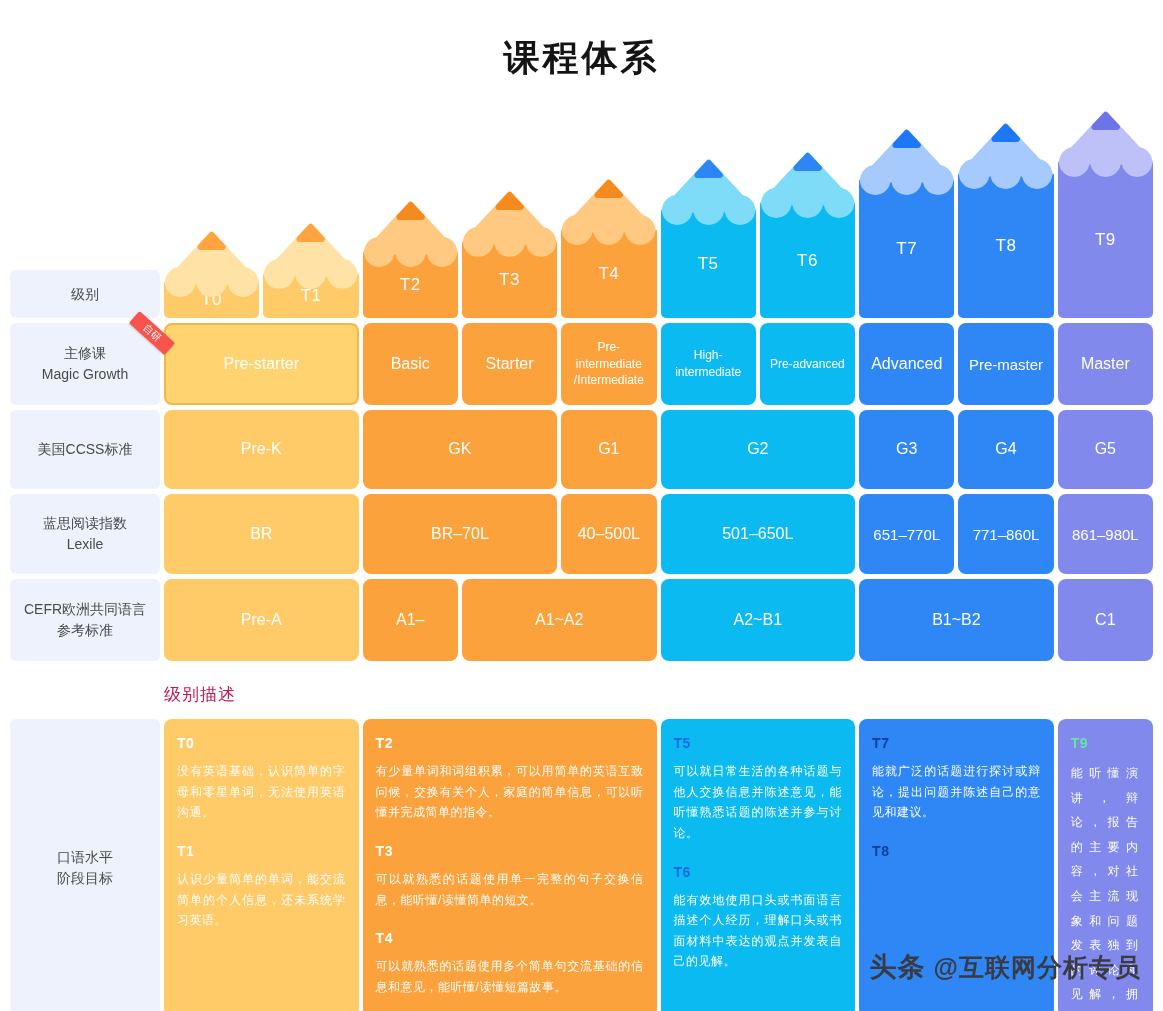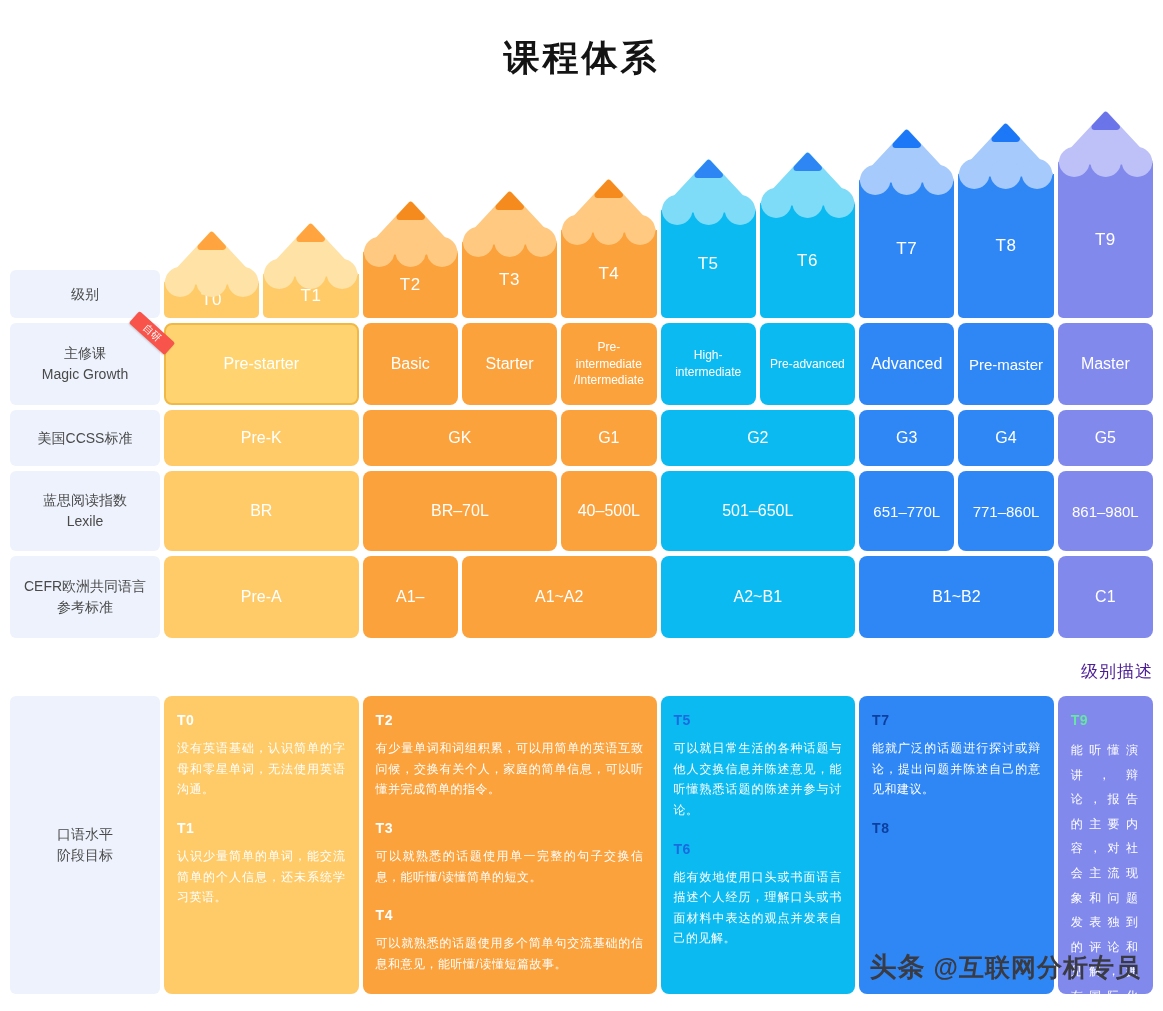--- a/index.html
+++ b/index.html
@@ -79,22 +79,22 @@
   .cell.small { font-size:12px; }
   .cell.sm15 { font-size:15px; }
   .cell.hl {
     background:var(--c-prestarter_bg,#FFD470);
     border:2px solid var(--c-prestarter_border,#F0B845);
   }
 
   
   .heading-row { margin-top:10px; height:46px; align-items:center; }
   .desc-heading {
-    grid-column:2 / -1; text-align:right;
-    font-size:17px; color:#4c1d95; letter-spacing:1px;
+    grid-column:2 / -1; text-align:left;
+    font-size:17px; color:#be185d; letter-spacing:1px;
   }
 
   
   .row-desc { height:298px; margin-top:2px; }
   .dblock {
     background:var(--body);
     border-radius:8px;
     padding:16px 13px;
     color:#fff; overflow:hidden;
   }
@@ -259,21 +259,21 @@
     <div class="cell g-orange">Basic</div>
     <div class="cell g-orange">Starter</div>
     <div class="cell g-orange small">Pre-intermediate /Intermediate</div>
     <div class="cell g-cyan small">High-intermediate</div>
     <div class="cell g-cyan small">Pre-advanced</div>
     <div class="cell g-blue">Advanced</div>
     <div class="cell g-blue sm15">Pre-master</div>
     <div class="cell g-purple">Master</div>
   </div>
 
-  <div class="grid row" style="height:56px">
+  <div class="grid row" style="height:79px">
     <div class="rlabel">
       <span>美国CCSS标准</span>
     </div>
     <div class="cell g-yellow span2">Pre-K</div>
     <div class="cell g-orange span2">GK</div>
     <div class="cell g-orange">G1</div>
     <div class="cell g-cyan span2">G2</div>
     <div class="cell g-blue">G3</div>
     <div class="cell g-blue">G4</div>
     <div class="cell g-purple">G5</div>

